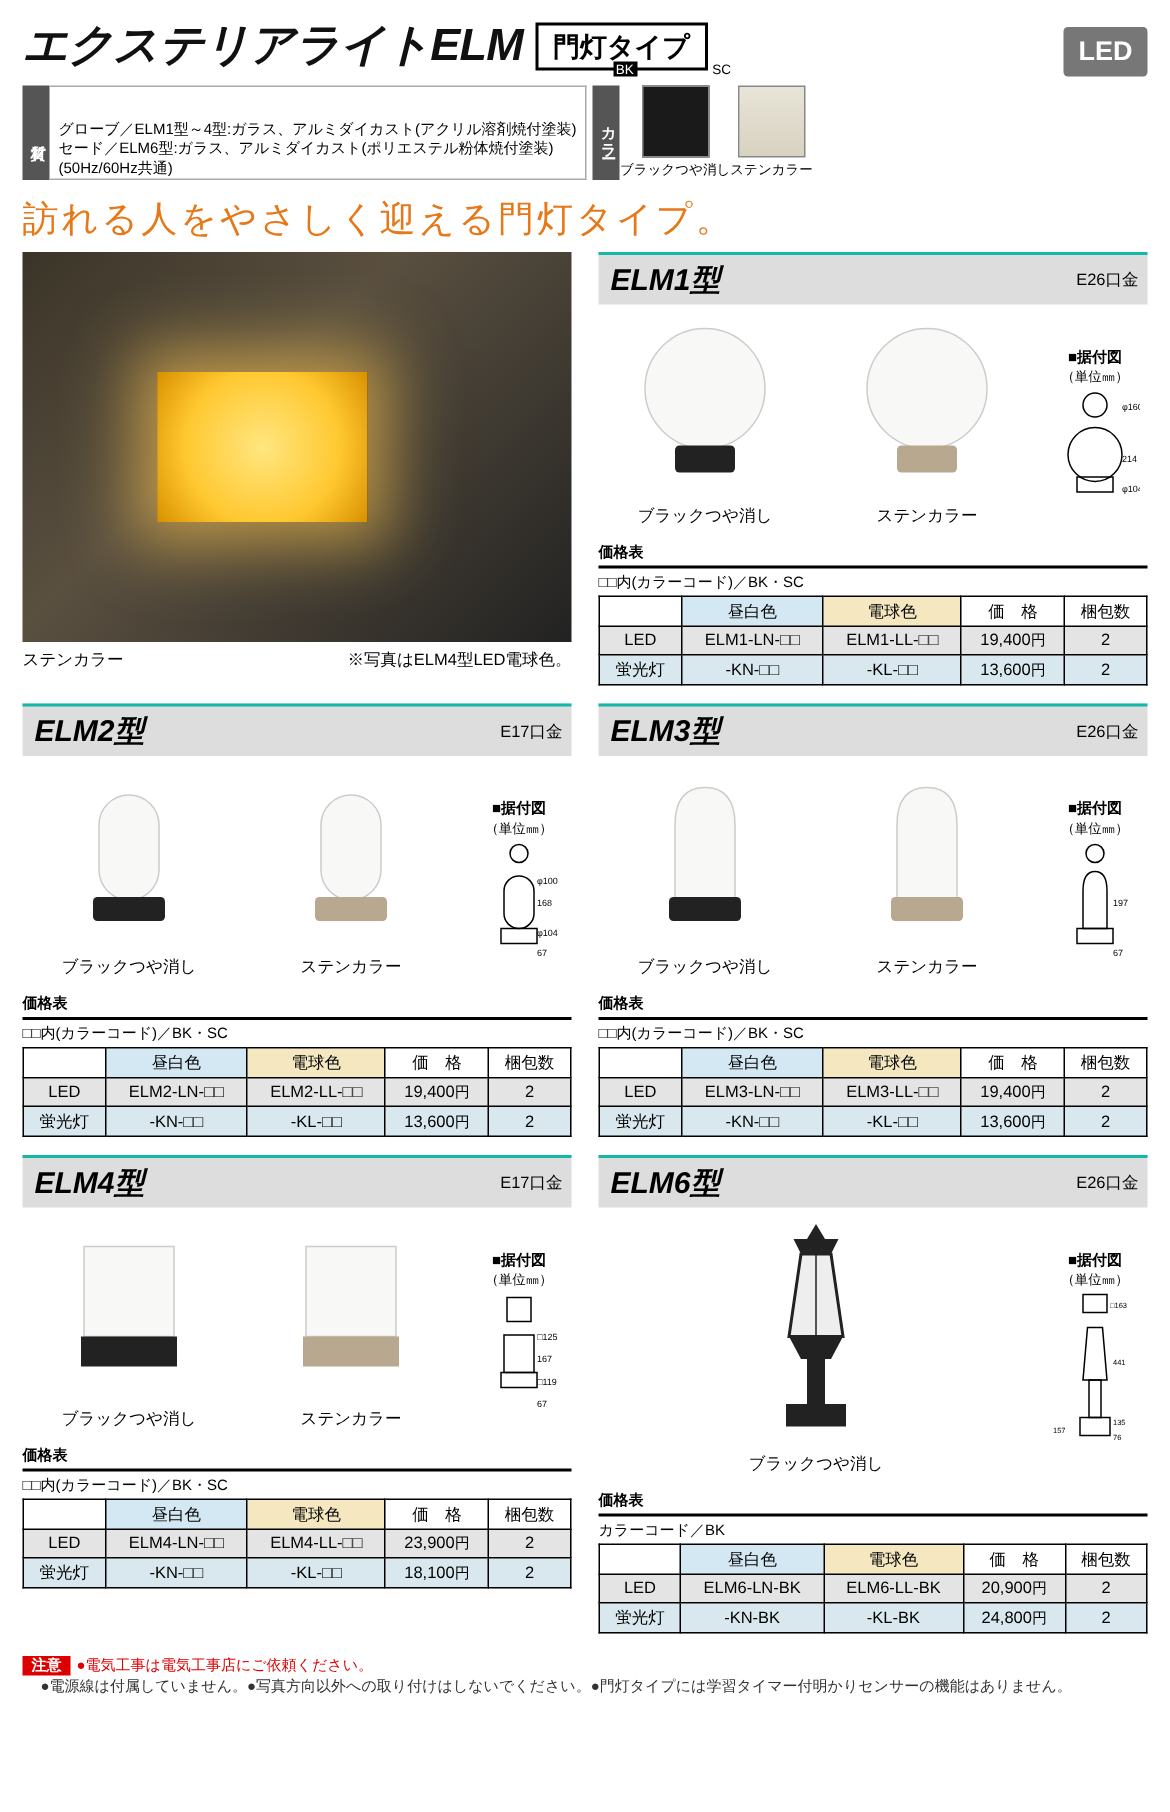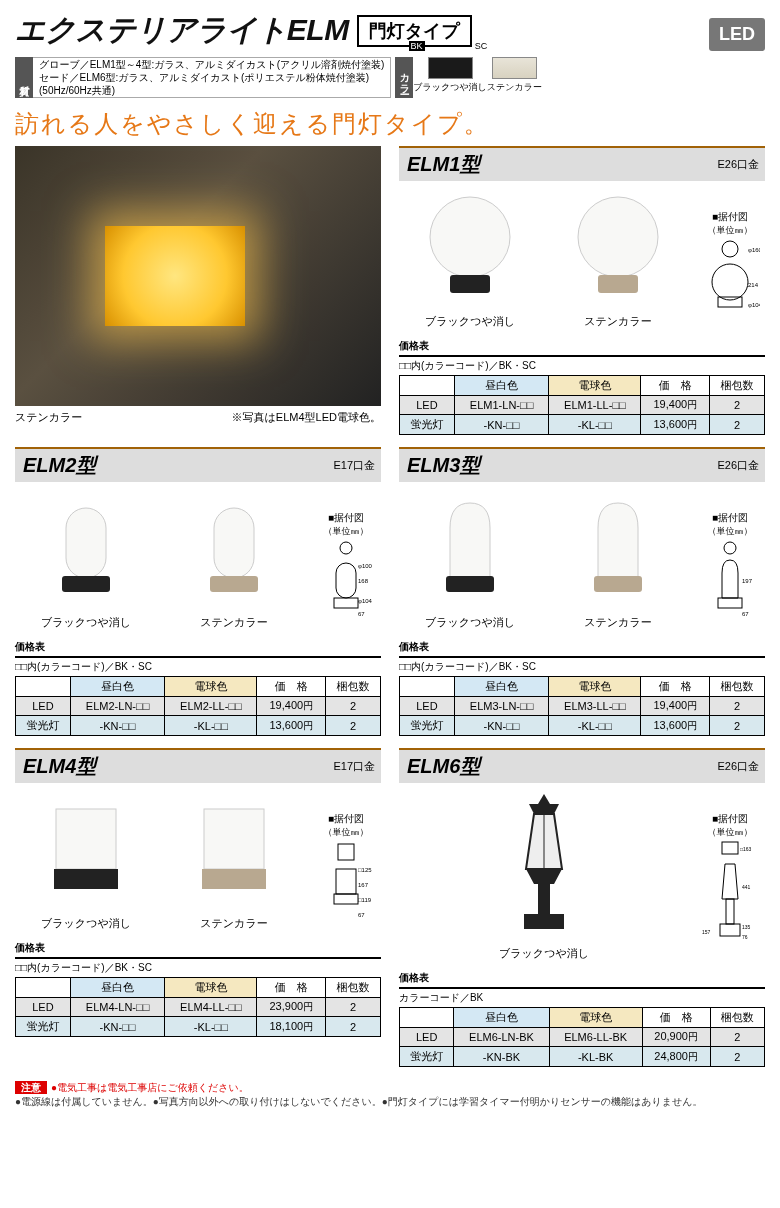--- a/index.html
+++ b/index.html
@@ -8,56 +8,56 @@
   .topbar { display: flex; justify-content: space-between; align-items: flex-end; }
   .title-row { display: flex; align-items: center; gap: 8px; }
   .title-main { font-size: 30px; font-weight: 800; font-style: italic; letter-spacing: -0.5px; color: #111; }
   .subtype-badge { border: 2px solid #000; padding: 2px 10px; font-size: 18px; font-weight: 700; }
   .led-badge { background: #777; color: #fff; font-weight: 700; font-size: 18px; padding: 6px 10px; border-radius: 3px; }
   .meta-row { display: flex; gap: 0; margin-top: 6px; font-size: 10px; align-items: stretch; }
   .meta-label { background: #555; color: #fff; writing-mode: vertical-rl; text-orientation: upright; padding: 3px; font-weight: 700; display: flex; align-items: center; justify-content: center; width: 18px; }
   .meta-text { padding: 0 6px; border: 1px solid #aaa; border-left: none; display: flex; flex-direction: column; justify-content: flex-end; line-height: 1.3; }
   .color-swatches { display: flex; gap: 0; }
   .swatch { display: flex; flex-direction: column; align-items: center; font-size: 9px; }
-  .swatch-box { width: 45px; height: 22px; border: 1px solid #888; margin-bottom: 2px; }
+  .swatch-box { width: 45px; height: 48px; border: 1px solid #888; margin-bottom: 2px; }
   .swatch-bk { background: #1a1a1a; }
   .swatch-sc { background: linear-gradient(180deg,#e8e4d8,#d8d2c0); }
   .swatch-code { background: #000; color: #fff; font-size: 9px; padding: 0 2px; position: relative; top: -17px; left: -20px; }
   .tagline { font-size: 24px; color: #e67817; margin: 10px 0 6px; letter-spacing: 2px; font-weight: 500; }
   .grid { display: grid; grid-template-columns: 1fr 1fr; gap: 12px 18px; }
   .hero { grid-column: 1; }
   .hero-img { width: 100%; height: 260px; background: linear-gradient(135deg,#3a3428 0%,#5a5040 40%,#222 100%); position: relative; }
   .hero-light { position: absolute; top: 80px; left: 90px; width: 140px; height: 100px; background: radial-gradient(circle at 50% 50%, #ffe680 0%, #ffc830 60%, #d89000 100%); box-shadow: 0 0 40px 15px rgba(255,200,80,0.6); }
   .hero-caption { font-size: 11px; margin-top: 4px; display: flex; justify-content: space-between; }
   .model-block { }
-  .model-header { display: flex; align-items: center; background: #ddd; border-top: 2px solid #a16207; }
+  .model-header { display: flex; align-items: center; background: #ddd; border-top: 2px solid #14b8a6; }
   .model-title { font-size: 20px; font-weight: 800; font-style: italic; padding: 3px 8px; flex: 1; }
   .socket { font-size: 11px; margin-left: auto; padding-right: 6px; }
   .product-row { display: flex; gap: 6px; padding: 6px 0; align-items: flex-end; }
   .variant { flex: 1; text-align: center; }
   .variant-label { font-size: 11px; margin-top: 4px; }
   .lamp-svg { width: 100px; height: 120px; }
   .diagram-col { width: 70px; font-size: 10px; text-align: center; }
-  .diagram-title { font-weight: 400; }
+  .diagram-title { font-weight: 700; }
   .diagram-unit { font-size: 9px; }
   .diagram-svg { width: 60px; height: 90px; }
   .price-title { font-size: 10px; font-weight: 700; margin: 4px 0 2px; border-bottom: 2px solid #000; padding-bottom: 2px; }
   .color-note { font-size: 10px; margin: 2px 0; }
   table.price { border-collapse: collapse; width: 100%; font-size: 11px; }
   table.price th, table.price td { border: 1px solid #000; padding: 2px 4px; text-align: center; }
   table.price th { font-weight: 400; }
   .th-day { background: #d4e8f4; }
   .th-warm { background: #f5e8c0; }
   .row-led { background: #e4e4e4; }
   .row-fl { background: #d8e8ee; }
   .yen { font-size: 10px; }
   .notice { margin-top: 14px; font-size: 10px; background: #fff; }
   .notice-badge { background: #d00; color: #fff; font-weight: 700; padding: 1px 6px; margin-right: 4px; }
   .notice-line { color: #d00; }
-  .notice-sub { color: #333; }
+  .notice-sub { color: #333; margin-left: 12px; }
 </style>
 </head>
 <body>
 
 <div class="page">
 
   <div class="topbar">
     <div>
       <div class="title-row">
         <div class="title-main">エクステリアライトELM</div>

